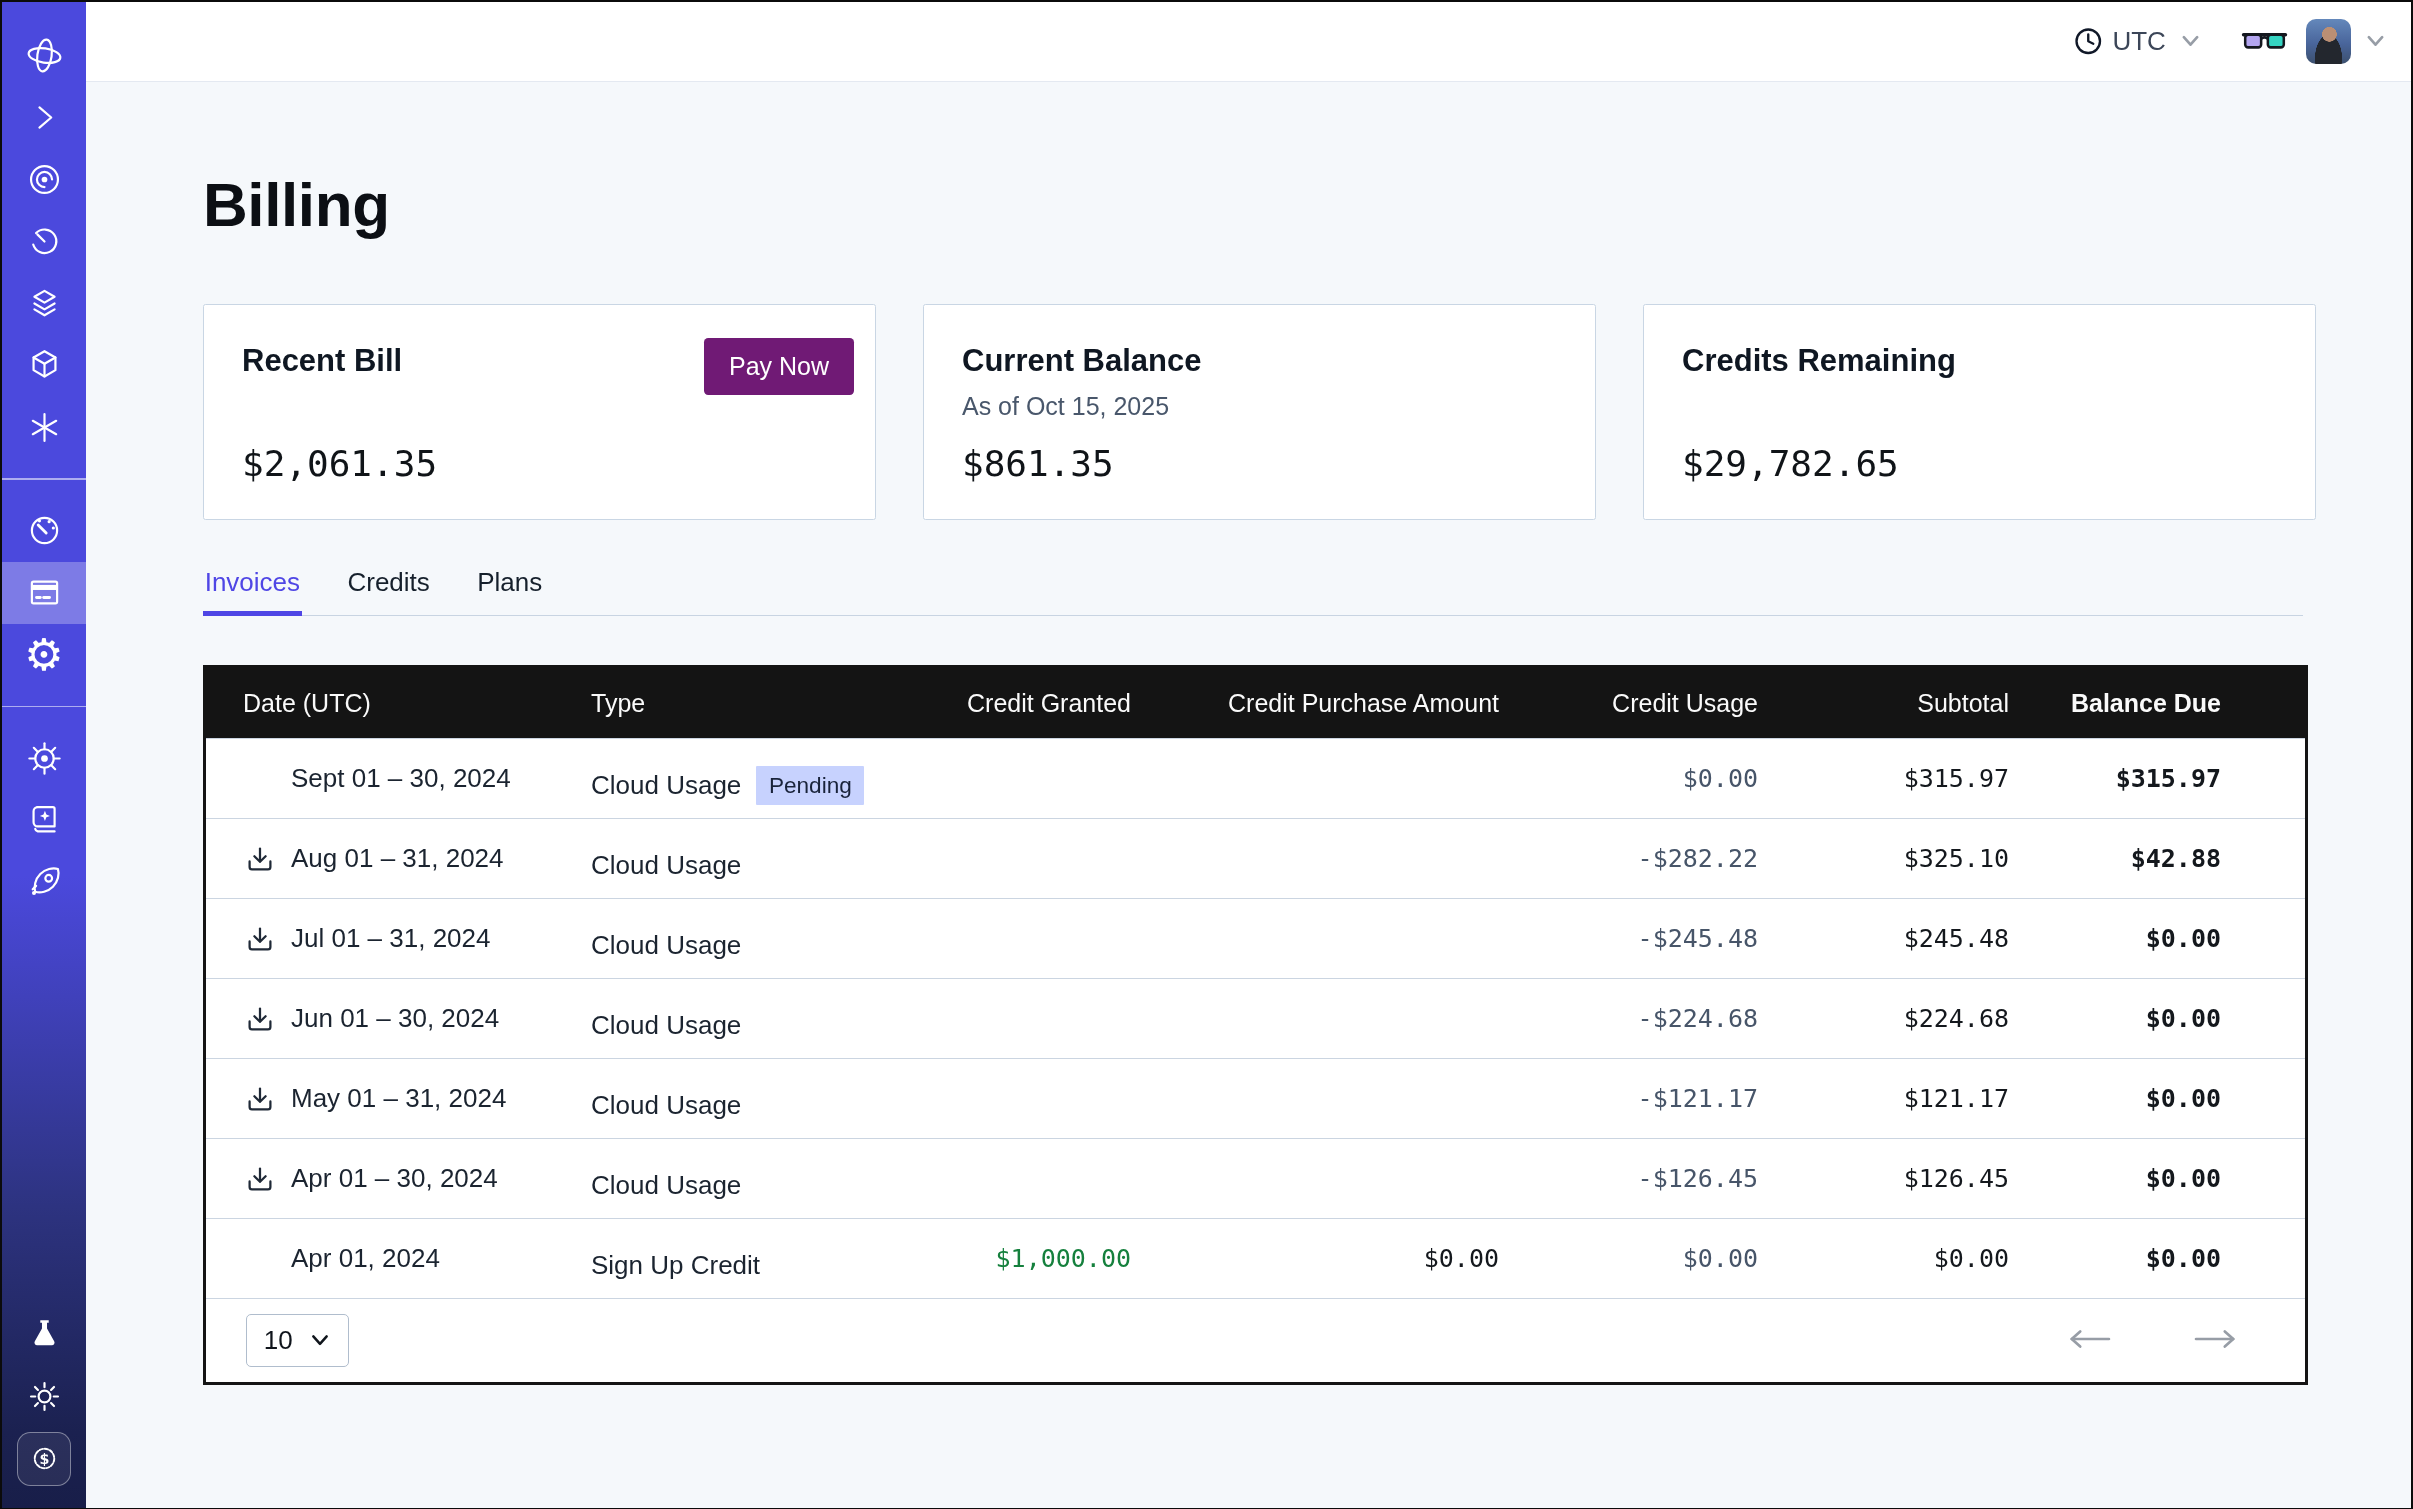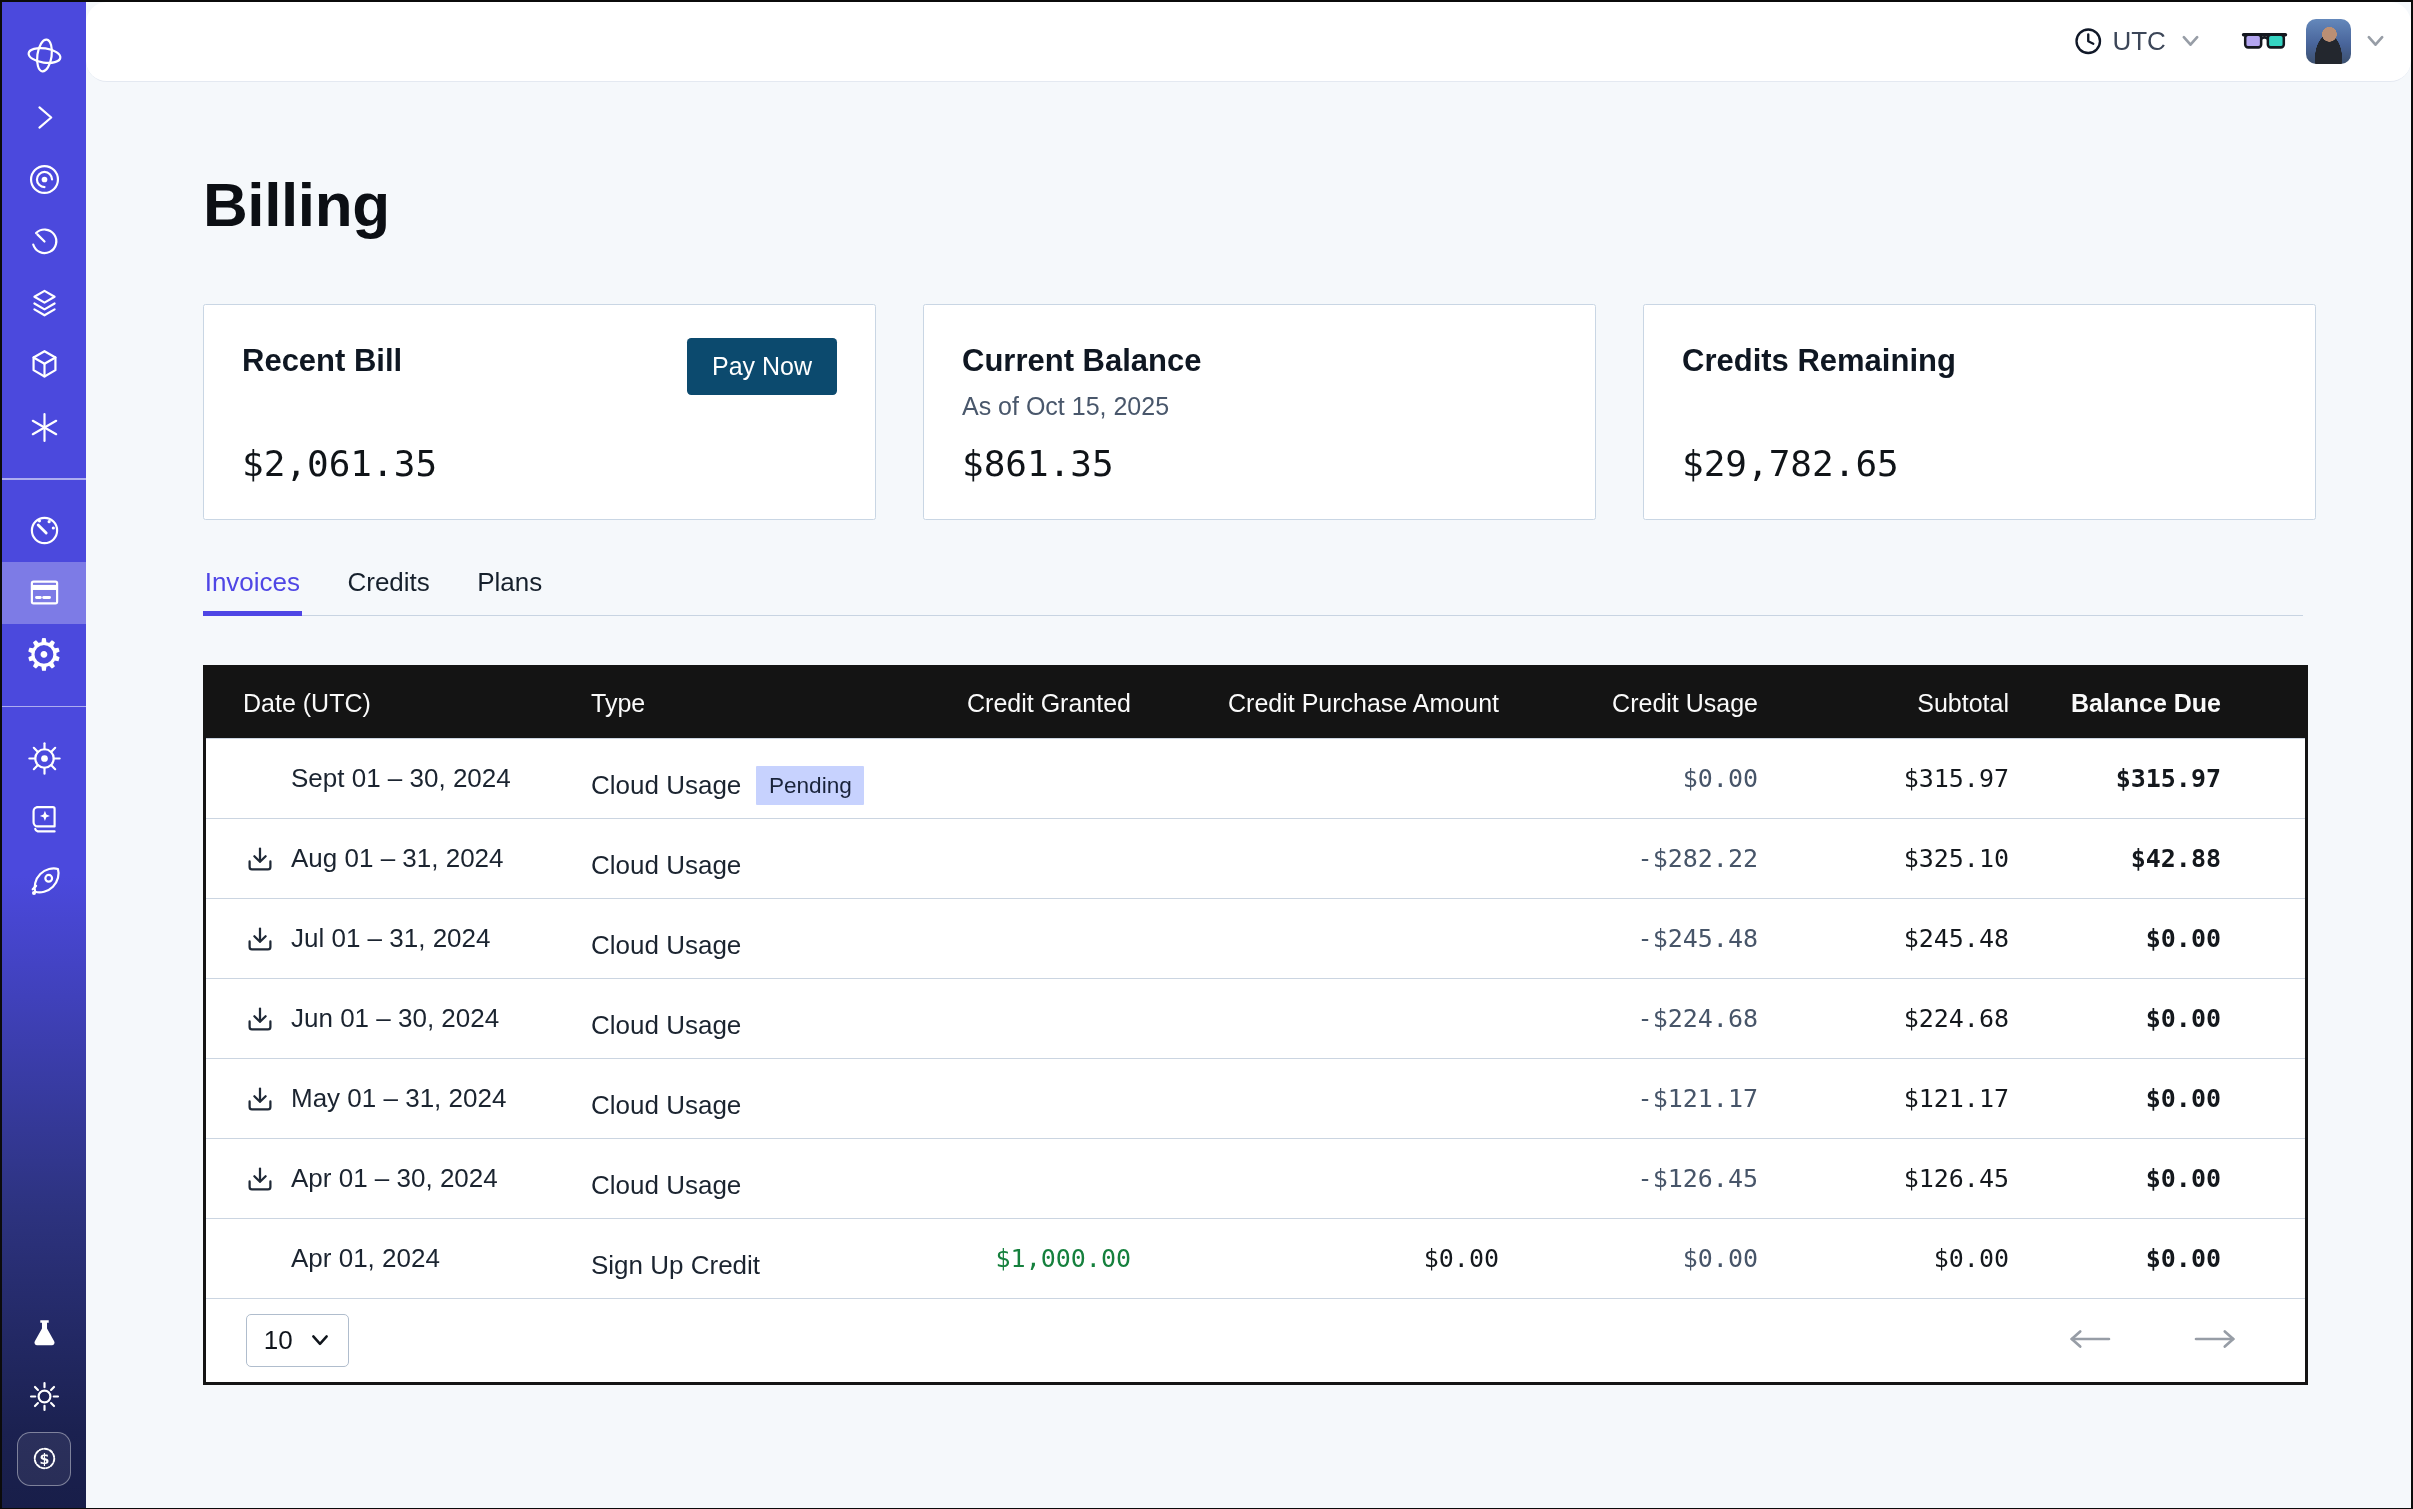--- a/index.html
+++ b/index.html
@@ -39,21 +39,21 @@
     display: flex; align-items: center; justify-content: center;
   }
   .mt-auto { margin-top: auto; }
 
   
   .main { flex: 1; display: flex; flex-direction: column; min-width: 0; }
 
   .topbar {
     height: 80px; background: #ffffff; border-bottom: 1.7px solid #e4e9f1;
     display: flex; align-items: center; justify-content: flex-end;
-    padding-right: 23.4px; flex-shrink: 0; border-radius: 21px;
+    padding-right: 23.4px; flex-shrink: 0;
   }
   .ticon { display: block; }
   .ticon * { stroke: #101828; stroke-width: 2.8; fill: none; stroke-linecap: round; stroke-linejoin: round; }
   .tz-label { font-size: 26px; color: #3c4658; margin: 0 11.7px 0 10px; }
   .gap46 { width: 38px; } .gap22 { width: 18.4px; } .gap14 { width: 11.7px; }
   .avatar {
     width: 45px; height: 45px; border-radius: 10px; overflow: hidden;
     background:
       radial-gradient(circle at 52% 34%, #bb8f74 0 19%, rgba(0,0,0,0) 20%),
       radial-gradient(ellipse at 50% 88%, #23272e 0 42%, rgba(0,0,0,0) 43%),
@@ -71,22 +71,22 @@
     position: relative; padding: 38px 38px 0 38px;
   }
   .card-title { font-size: 31px; font-weight: 600; color: #0f1722; }
   .card-sub { font-size: 25px; color: #49576b; margin-top: 13.4px; }
   .card-amount {
     position: absolute; left: 38px; bottom: 35px;
     font-family: "DejaVu Sans Mono", monospace;
     font-size: 36px; color: #101418;
   }
   .pay-btn {
-    position: absolute; top: 33px; right: 38px;
-    background: #0c4a6e; color: #fff; border: none; cursor: pointer;
+    position: absolute; top: 33px; right: 21px;
+    background: #701a75; color: #fff; border: none; cursor: pointer;
     font-family: "Liberation Sans", sans-serif;
     font-size: 25px; font-weight: 500; padding: 14.2px 25px; border-radius: 4.2px;
   }
 
   
   .tabs { margin-top: 47px; display: flex; gap: 44px; position: relative; }
   .tabs::after { content: ""; position: absolute; left: 0; right: 12.6px; bottom: 0; height: 1.7px; background: #c8d4e2; }
   .tab { font-size: 26px; color: #16202c; padding: 0 1.7px 18.4px 1.7px; cursor: pointer; position: relative; z-index: 1; }
   .tab.active { color: #4f46e5; padding-bottom: 13.4px; border-bottom: 5px solid #4f46e5; }
 

